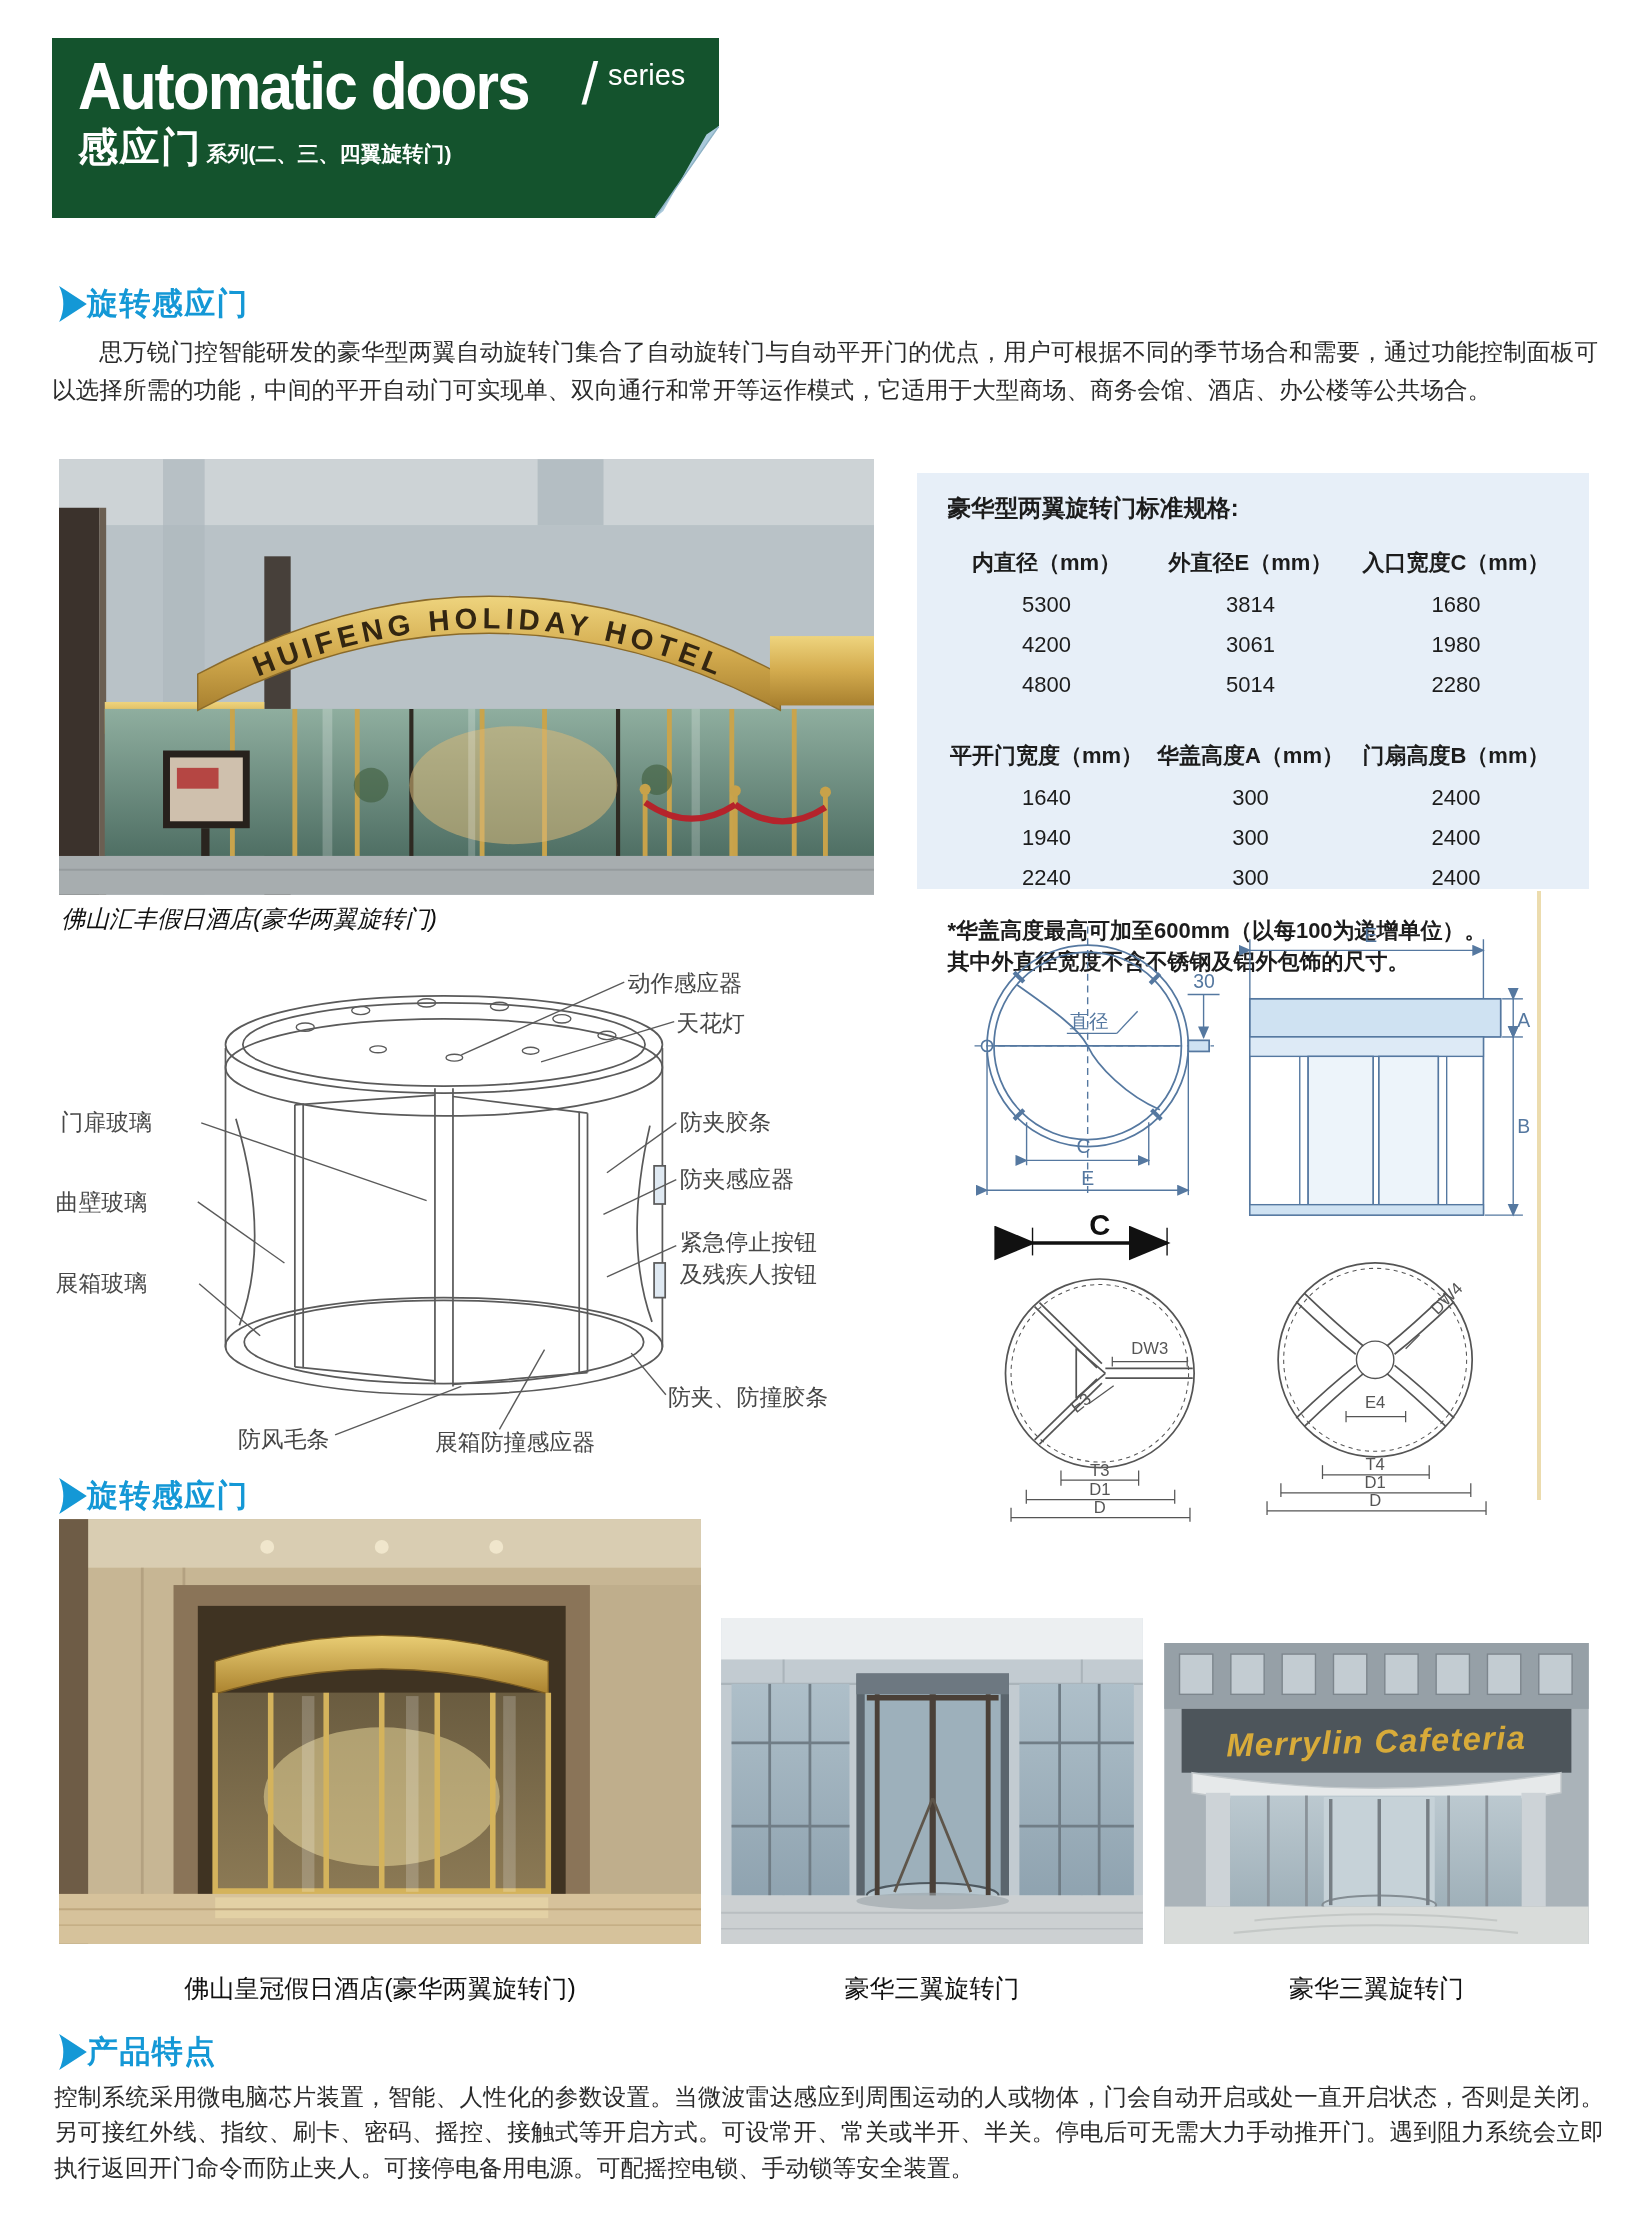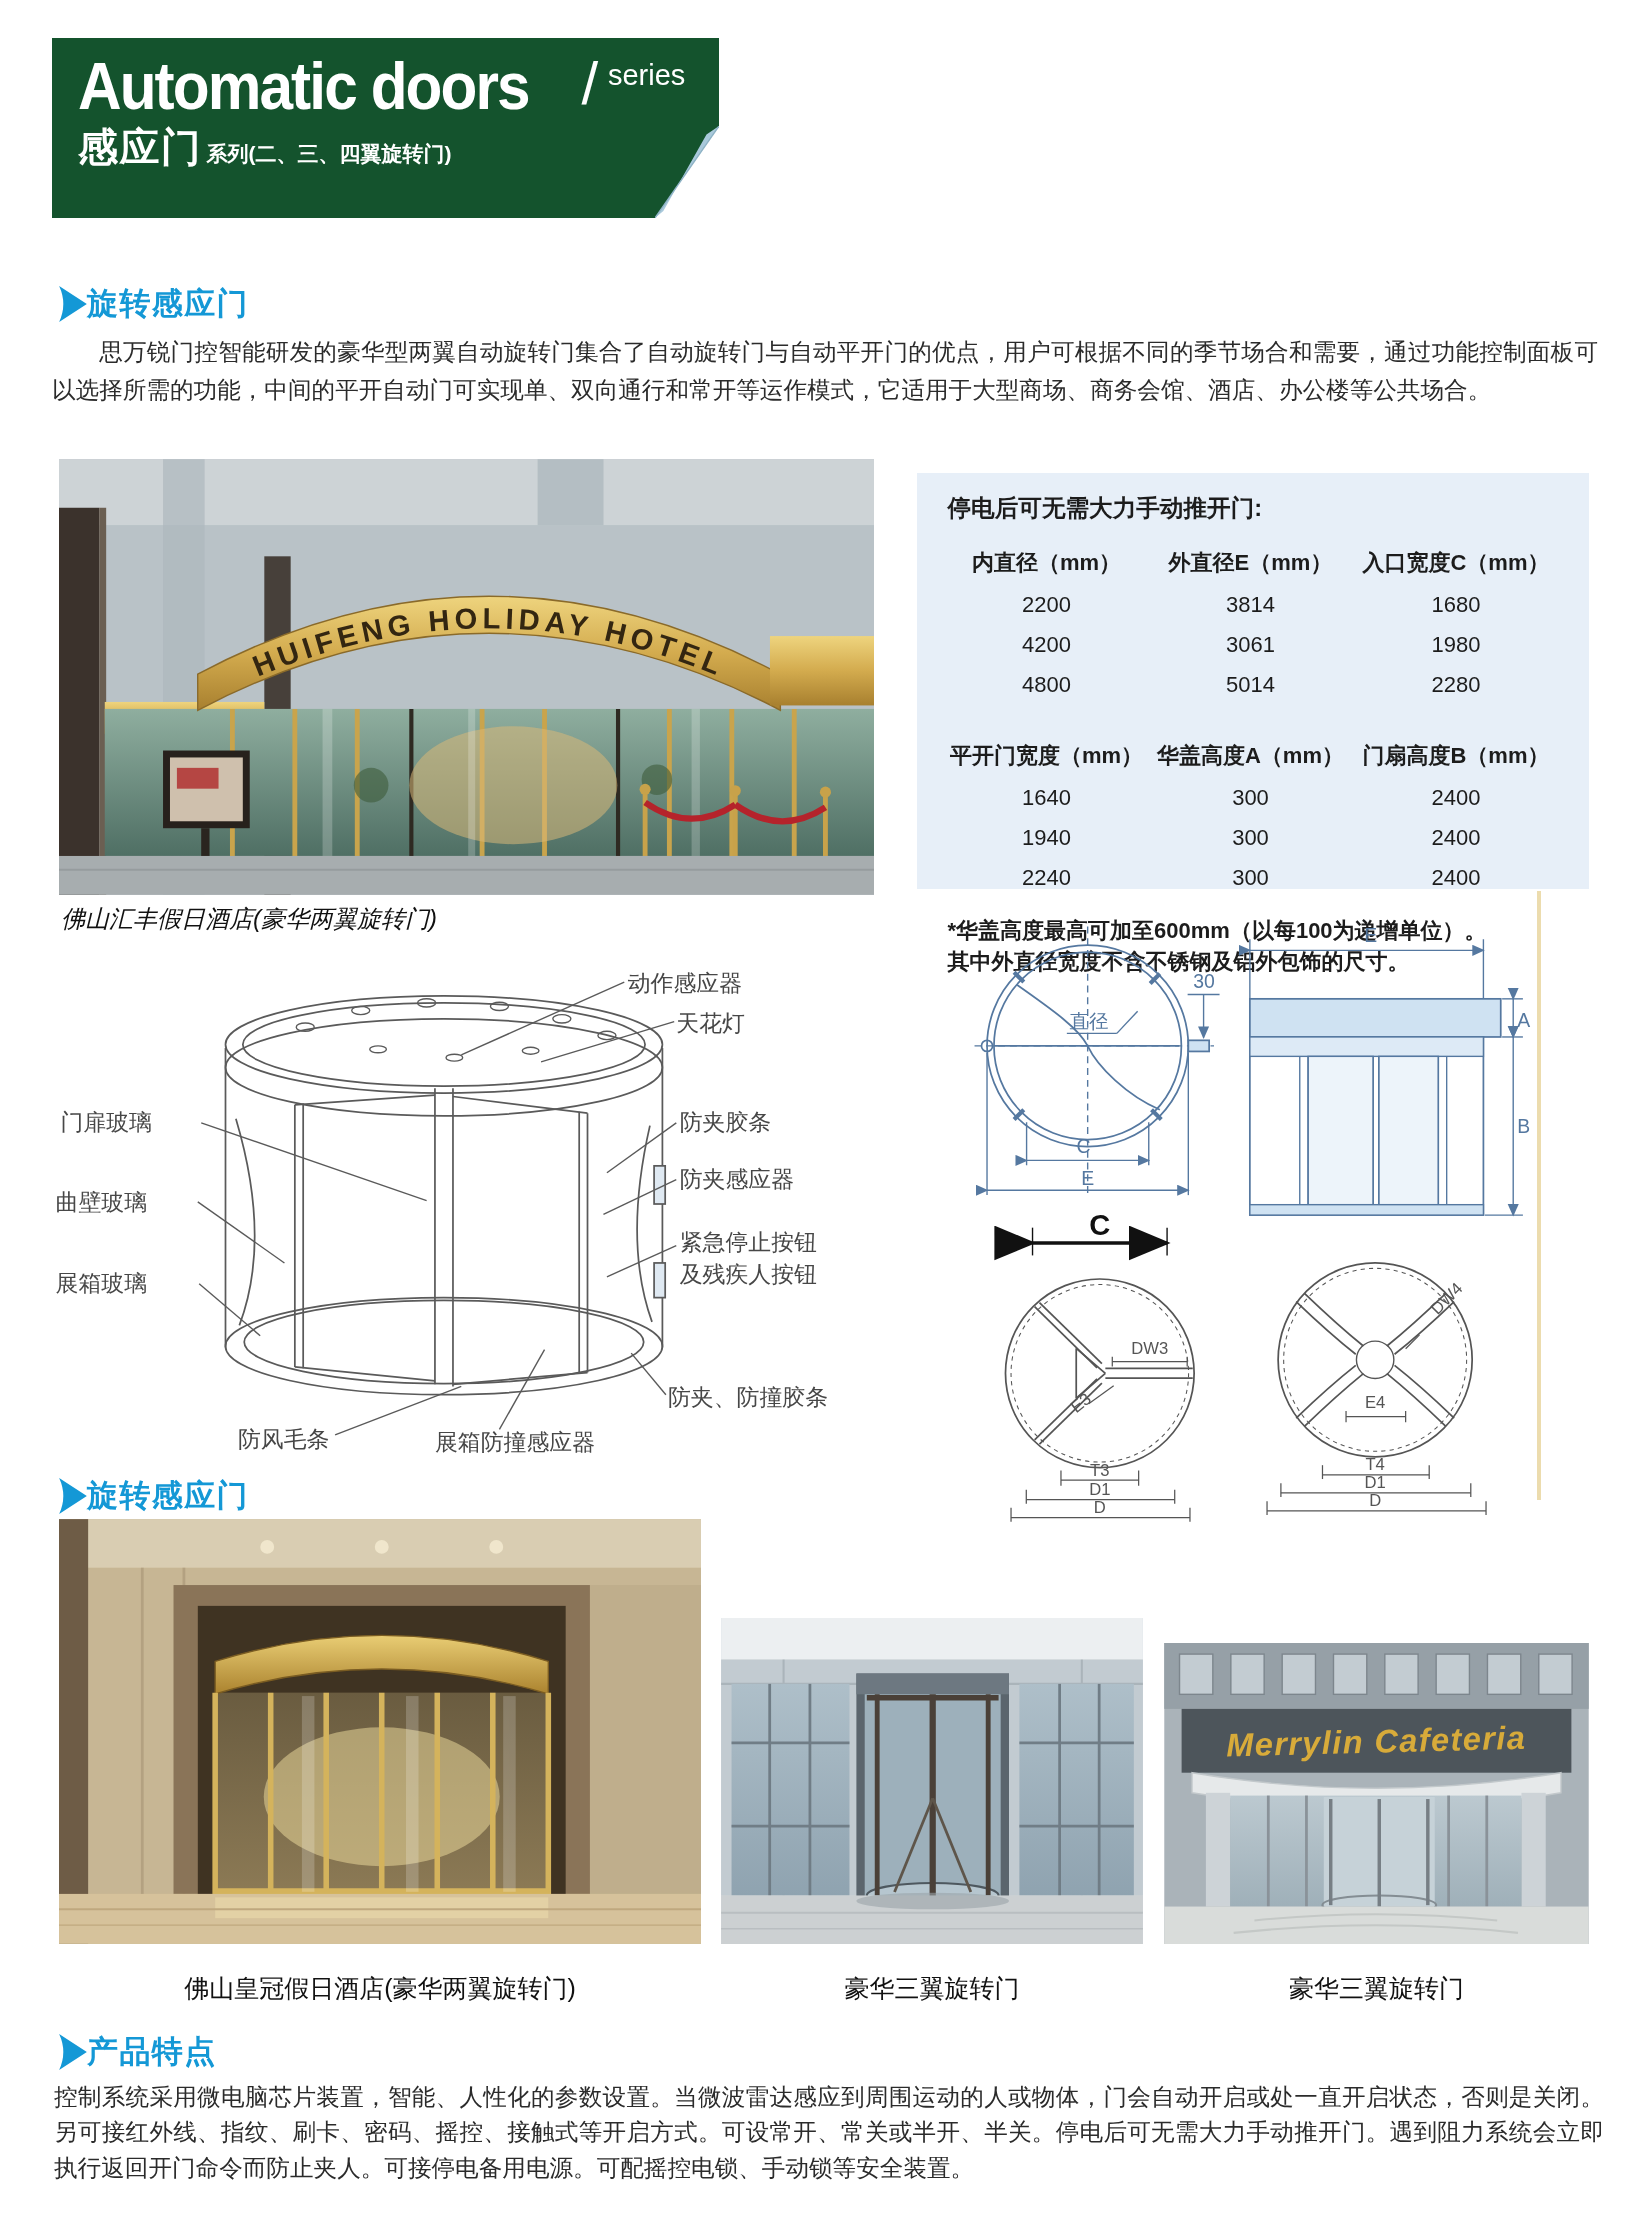--- a/index.html
+++ b/index.html
@@ -152,26 +152,26 @@
       <rect x="205" y="532" width="12" height="70" fill="#2a251f"></rect>
       <ellipse cx="211" cy="602" rx="28" ry="8" fill="#2a251f"></ellipse>
     </g>
     <rect x="0" y="572" width="1175" height="56" fill="#a7adaf"></rect>
     <line x1="0" y1="592" x2="1175" y2="592" stroke="#969c9e" stroke-width="3"></line>
   </svg>
 </div>
 <div class="abs caption" style="left:61px; top:903px;font-style:italic;">佛山汇丰假日酒店(豪华两翼旋转门)</div>
 
 <div class="abs spec-box">
-  <div class="spec-title">停电后可无需大力手动推开门:</div>
+  <div class="spec-title">豪华型两翼旋转门标准规格:</div>
   <div class="spec-table">
     <div class="spec-th">内直径（mm）</div>
     <div class="spec-th">外直径E（mm）</div>
     <div class="spec-th">入口宽度C（mm）</div>
-    <div class="spec-td">2200</div>
+    <div class="spec-td">5300</div>
     <div class="spec-td">3814</div>
     <div class="spec-td">1680</div>
     <div class="spec-td">4200</div>
     <div class="spec-td">3061</div>
     <div class="spec-td">1980</div>
     <div class="spec-td">4800</div>
     <div class="spec-td">5014</div>
     <div class="spec-td">2280</div>
   </div>
   <div class="spec-table t2">

